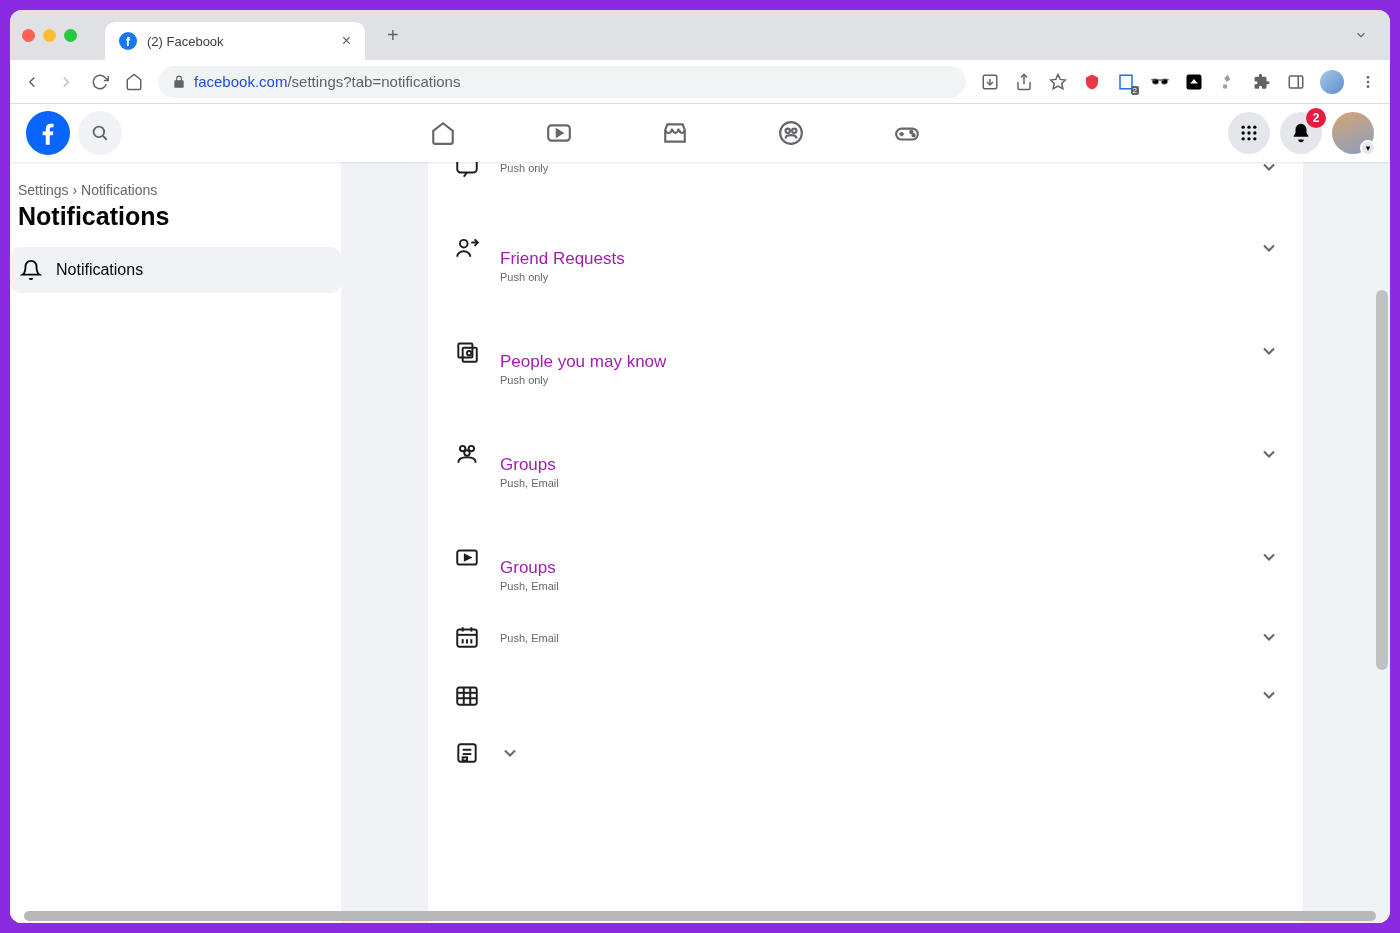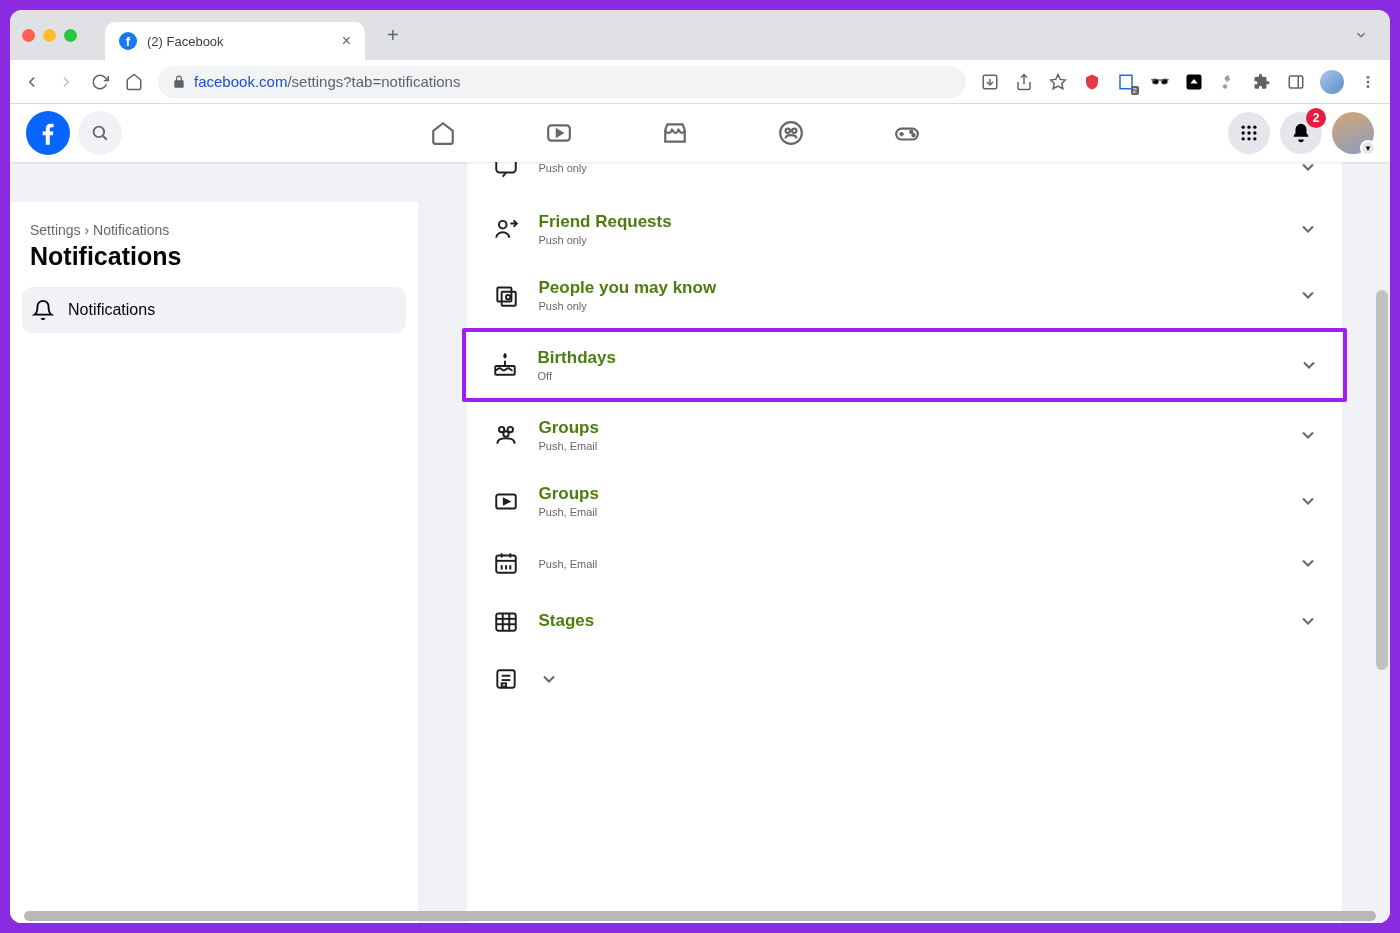--- a/index.html
+++ b/index.html
@@ -32,32 +32,32 @@
 .fb-logo { width:44px; height:44px; border-radius:50%; background:#0866ff; display:flex; align-items:center; justify-content:center; }
 .fb-search { width:44px; height:44px; border-radius:50%; background:#f0f2f5; margin-left:8px; display:flex; align-items:center; justify-content:center; color:#65676b; }
 .fb-center { flex:1; display:flex; justify-content:center; gap: 90px; }
 .fb-center-ico { color:#65676b; display:flex; align-items:center; }
 .fb-right { display:flex; gap:10px; align-items:center; }
 .fb-circle { width:42px; height:42px; border-radius:50%; background:#e4e6eb; display:flex; align-items:center; justify-content:center; color:#050505; position:relative; }
 .fb-badge { position:absolute; top:-4px; right:-4px; background:#e41e3f; color:#fff; border-radius:50%; width:20px; height:20px; font-size:12px; display:flex; align-items:center; justify-content:center; font-weight:600; }
 .fb-avatar { width:42px; height:42px; border-radius:50%; background: linear-gradient(160deg,#d4a574,#8b9dc3); position:relative; }
 .fb-avatar-chev { position:absolute; bottom:-2px; right:-2px; width:16px; height:16px; background:#e4e6eb; border-radius:50%; border:2px solid #fff; display:flex; align-items:center; justify-content:center; font-size:9px; }
 .content-wrap { display:flex; width:100%; padding-top: 58px; height: 100%; }
-.sidebar { width: 408px; background:#fff; padding: 20px 12px; margin-top: 40px; }
+.sidebar { width: 331px; background:#fff; padding: 20px 0; }
 .breadcrumb { color:#65676b; font-size: 14px; padding: 0 8px; }
 .page-title { font-size: 25px; font-weight: 700; color:#050505; padding: 4px 8px 16px; }
 .side-item { display:flex; align-items:center; gap:14px; padding: 12px 10px; border-radius: 10px; background:#f0f2f5; }
 .side-item-label { font-size: 16px; font-weight: 500; color:#050505; }
 .main { flex:1; background:#f0f2f5; display:flex; justify-content:center; overflow:hidden; position:relative; }
 .panel { width: 875px; background:#fff; border-radius: 10px; margin-top: -12px; height: 870px; overflow:visible; position:relative; }
 .setting-row { display:flex; align-items:center; padding: 16px 24px; gap: 18px; cursor:pointer; }
 .setting-row.first-partial { padding-top: 4px; }
 .row-icon { width:30px; display:flex; justify-content:center; color:#1c1e21; }
 .row-text { flex:1; }
-.row-title { font-size: 17px; font-weight:700; color:#4d7c0f; }
+.row-title { font-size: 17px; font-weight:400; color:#a21caf;margin-top:37px; }
 .row-sub { font-size: 11px; color:#65676b; margin-top:2px; }
 .row-chev { color:#65676b; }
 .highlight-box { border: 4px solid #a020f0; border-radius: 2px; margin: 0 -5px; }
 .scrollbar-thumb { position:absolute; right:2px; top:186px; width:12px; height:380px; background:#c1c1c1; border-radius:6px; }
 .bottom-scroll { position:absolute; bottom:2px; left:14px; right:14px; height:10px; background:#b8b8b8; border-radius:5px; }
 svg { display:block; }
 </style>
 </head>
 <body>
 
@@ -317,41 +317,20 @@
               <div class="row-text">
                 <div class="row-title">People you may know</div>
                 <div class="row-sub">Push only</div>
               </div>
               <div class="row-chev">
                 <svg width="20" height="20" viewBox="0 0 24 24" fill="none" stroke="currentColor" stroke-width="2.5">
                   <polyline points="6 9 12 15 18 9"></polyline>
                 </svg>
               </div>
             </div>
-            <div class="highlight-box">
-              <div class="setting-row">
-                <div class="row-icon">
-                  <svg width="26" height="26" viewBox="0 0 24 24" fill="none" stroke="#1c1e21" stroke-width="1.8">
-                    <rect x="3" y="13" width="18" height="8" rx="1"></rect>
-                    <path d="M3 17c2 0 2-2 4-2s2 2 4 2 2-2 4-2 2 2 4 2"></path>
-                    <line x1="12" y1="13" x2="12" y2="8"></line>
-                    <path d="M12 5c1-1 1-2 0-3-1 1-1 2 0 3z" fill="#1c1e21"></path>
-                  </svg>
-                </div>
-                <div class="row-text">
-                  <div class="row-title">Birthdays</div>
-                  <div class="row-sub">Off</div>
-                </div>
-                <div class="row-chev">
-                  <svg width="20" height="20" viewBox="0 0 24 24" fill="none" stroke="currentColor" stroke-width="2.5">
-                    <polyline points="6 9 12 15 18 9"></polyline>
-                  </svg>
-                </div>
-              </div>
-            </div>
             <div class="setting-row">
               <div class="row-icon">
                 <svg width="26" height="26" viewBox="0 0 24 24" fill="none" stroke="#1c1e21" stroke-width="1.8">
                   <circle cx="8" cy="7" r="2.5"></circle>
                   <circle cx="16" cy="7" r="2.5"></circle>
                   <circle cx="12" cy="11" r="2.5"></circle>
                   <path d="M4 20c0-3 3-5 8-5s8 2 8 5"></path>
                 </svg>
               </div>
               <div class="row-text">
@@ -406,21 +385,20 @@
               <div class="row-icon">
                 <svg width="26" height="26" viewBox="0 0 24 24" fill="none" stroke="#1c1e21" stroke-width="1.8">
                   <rect x="3" y="5" width="18" height="16" rx="2"></rect>
                   <line x1="3" y1="10" x2="21" y2="10"></line>
                   <line x1="9" y1="5" x2="9" y2="21"></line>
                   <line x1="15" y1="5" x2="15" y2="21"></line>
                   <line x1="3" y1="15" x2="21" y2="15"></line>
                 </svg>
               </div>
               <div class="row-text">
-                <div class="row-title">Stages</div>
               </div>
               <div class="row-chev">
                 <svg width="20" height="20" viewBox="0 0 24 24" fill="none" stroke="currentColor" stroke-width="2.5">
                   <polyline points="6 9 12 15 18 9"></polyline>
                 </svg>
               </div>
             </div>
             <div class="setting-row">
               <div class="row-icon">
                 <svg width="26" height="26" viewBox="0 0 24 24" fill="none" stroke="#1c1e21" stroke-width="1.8">

